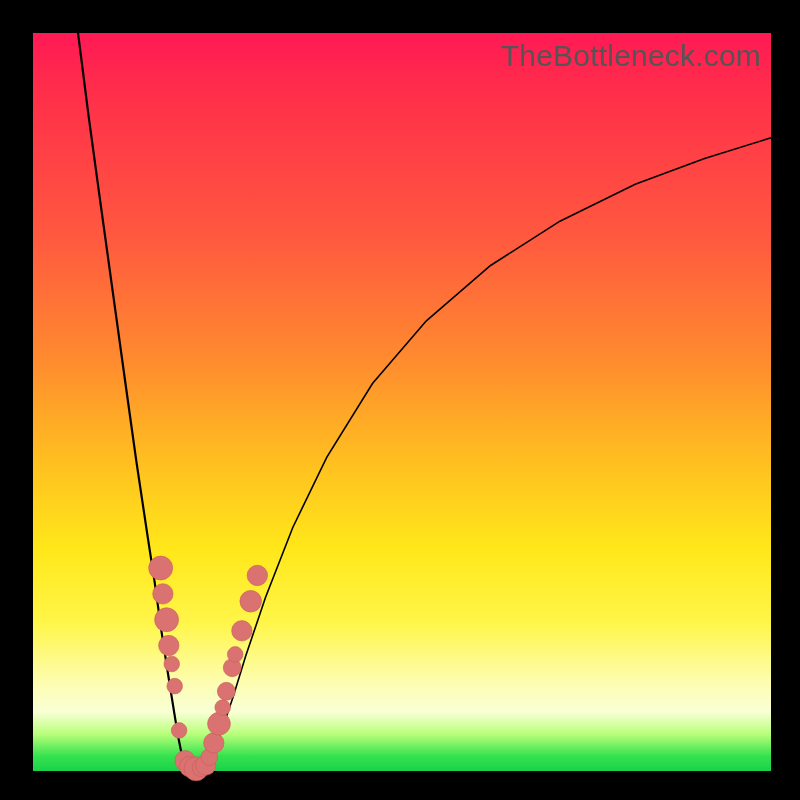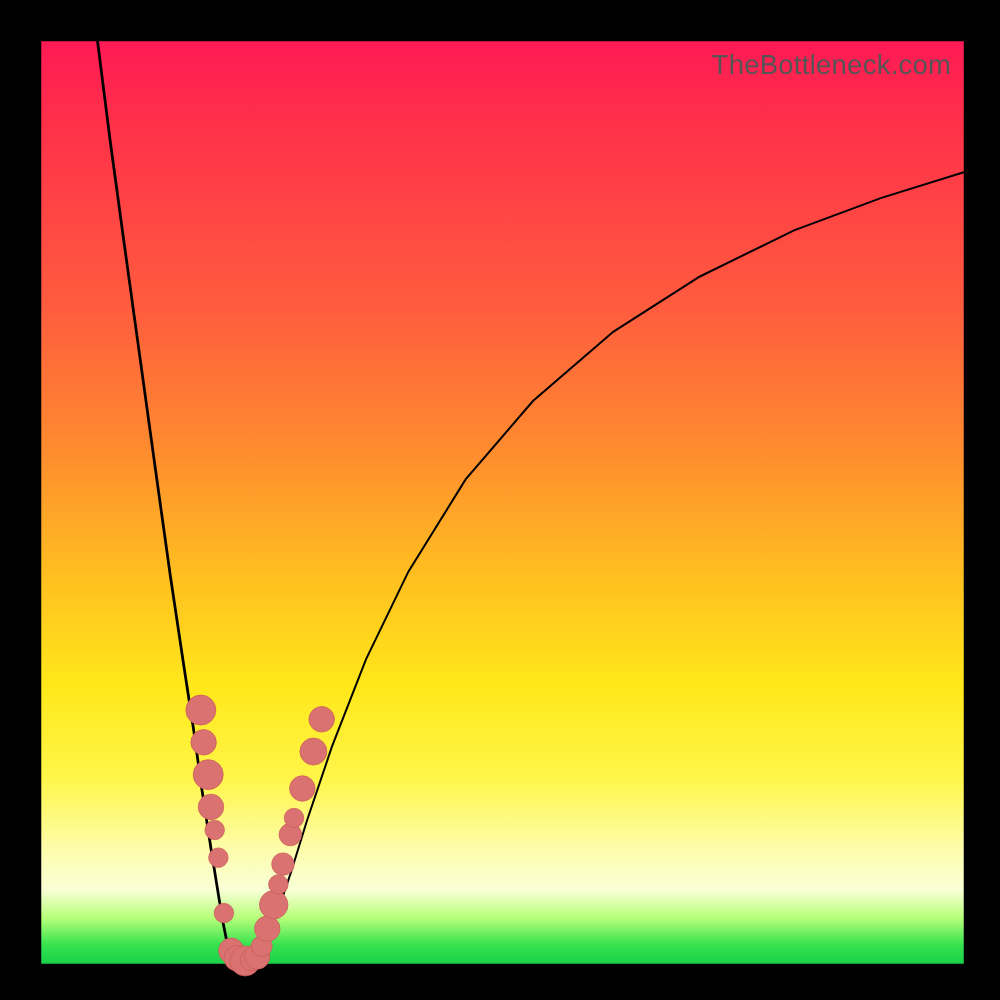--- a/index.html
+++ b/index.html
@@ -40,21 +40,21 @@
       #b8ff7a 95%,
       #35e24e 98%,
       #19d24a 100%
     );
   }
   .attribution {
     position: absolute;
     top: 6px;
     right: 10px;
     color: #555;
-    font-size: 22px;
+    font-size: 30px;
     letter-spacing: 0.2px;
     user-select: none;
   }
   svg.curves {
     position: absolute;
     left: 0;
     top: 0;
     width: 738px;
     height: 738px;
     overflow: visible;

